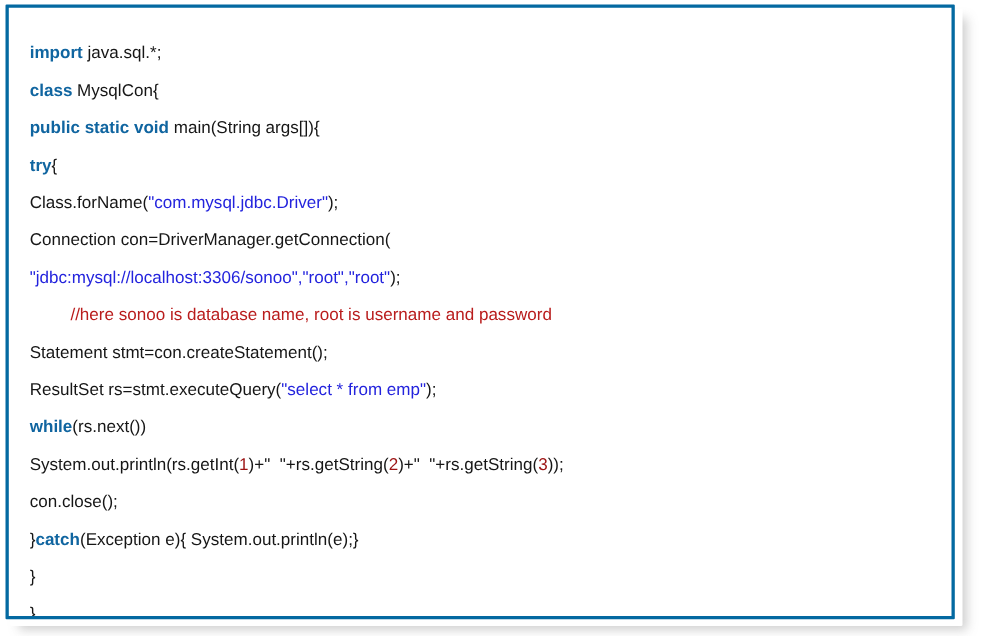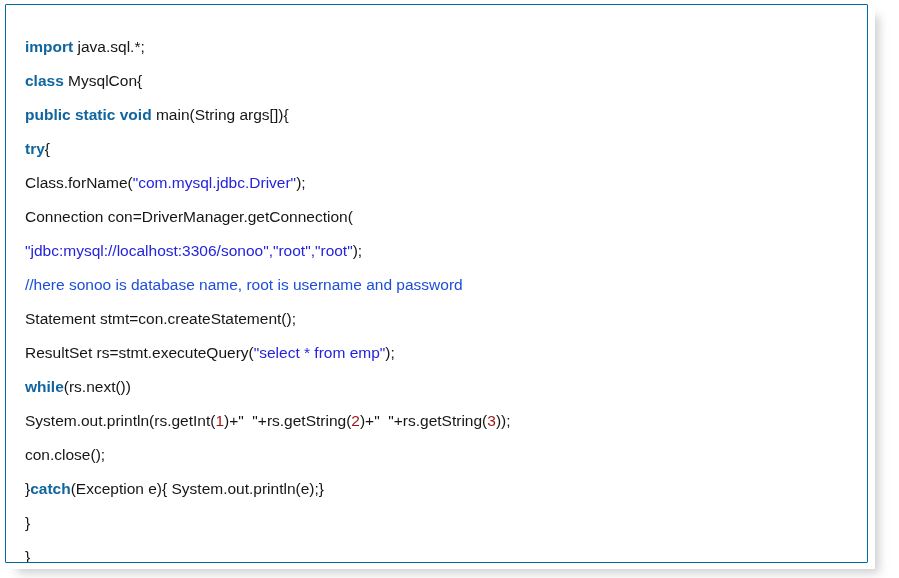--- a/index.html
+++ b/index.html
@@ -36,21 +36,21 @@
   }
 
   .code-card {
     position: absolute;
     left: 5px;
     top: 4px;
     width: 863px;
     height: 559px;
     box-sizing: border-box;
     background: #ffffff;
-    border: 1px solid #0369a1;
+    border: 3px solid #0369a1;
     border-radius: 1px;
     overflow: hidden;
   }
 
   .code-block {
     position: absolute;
     left: 0;
     top: 0;
     width: 100%;
     padding: 12px 0 0 19px;
@@ -68,21 +68,22 @@
   }
 
   .kw {
     color: #1065a0;
     font-weight: bold;
   }
   .str {
     color: #2323dd;
   }
   .cmt {
-    color: #1d4ed8;
+    color: #b91c1c;
+    margin-left: 37px;
   }
   .num {
     color: #9c1212;
   }
   .pln {
     color: #161616;
   }
 </style>
 </head>
 <body>

